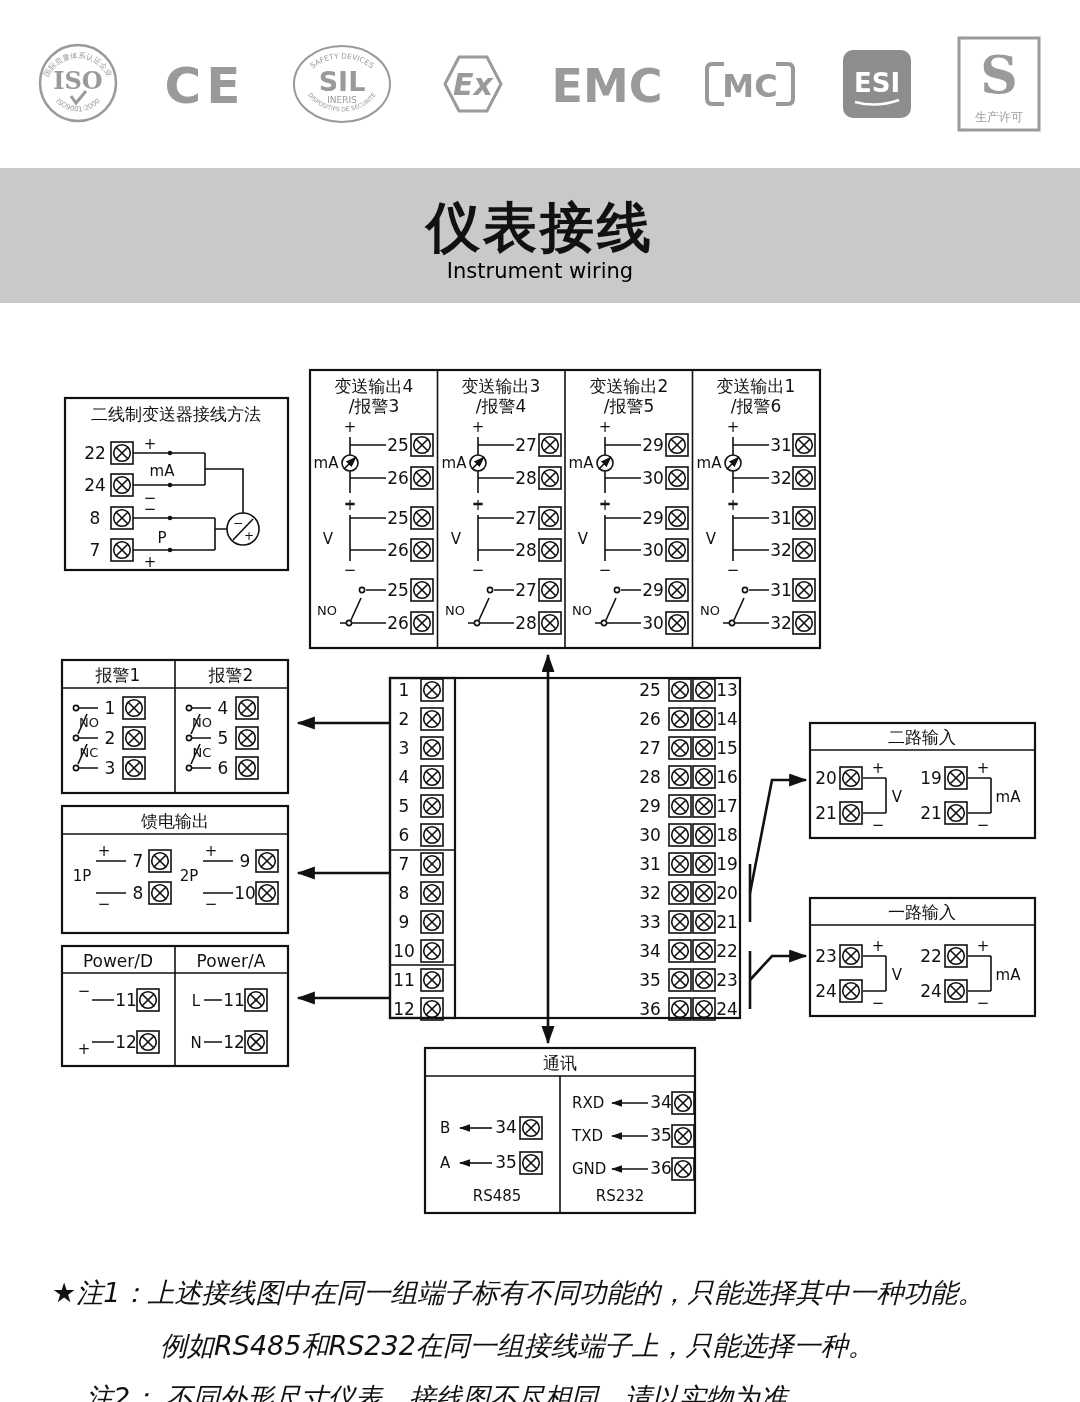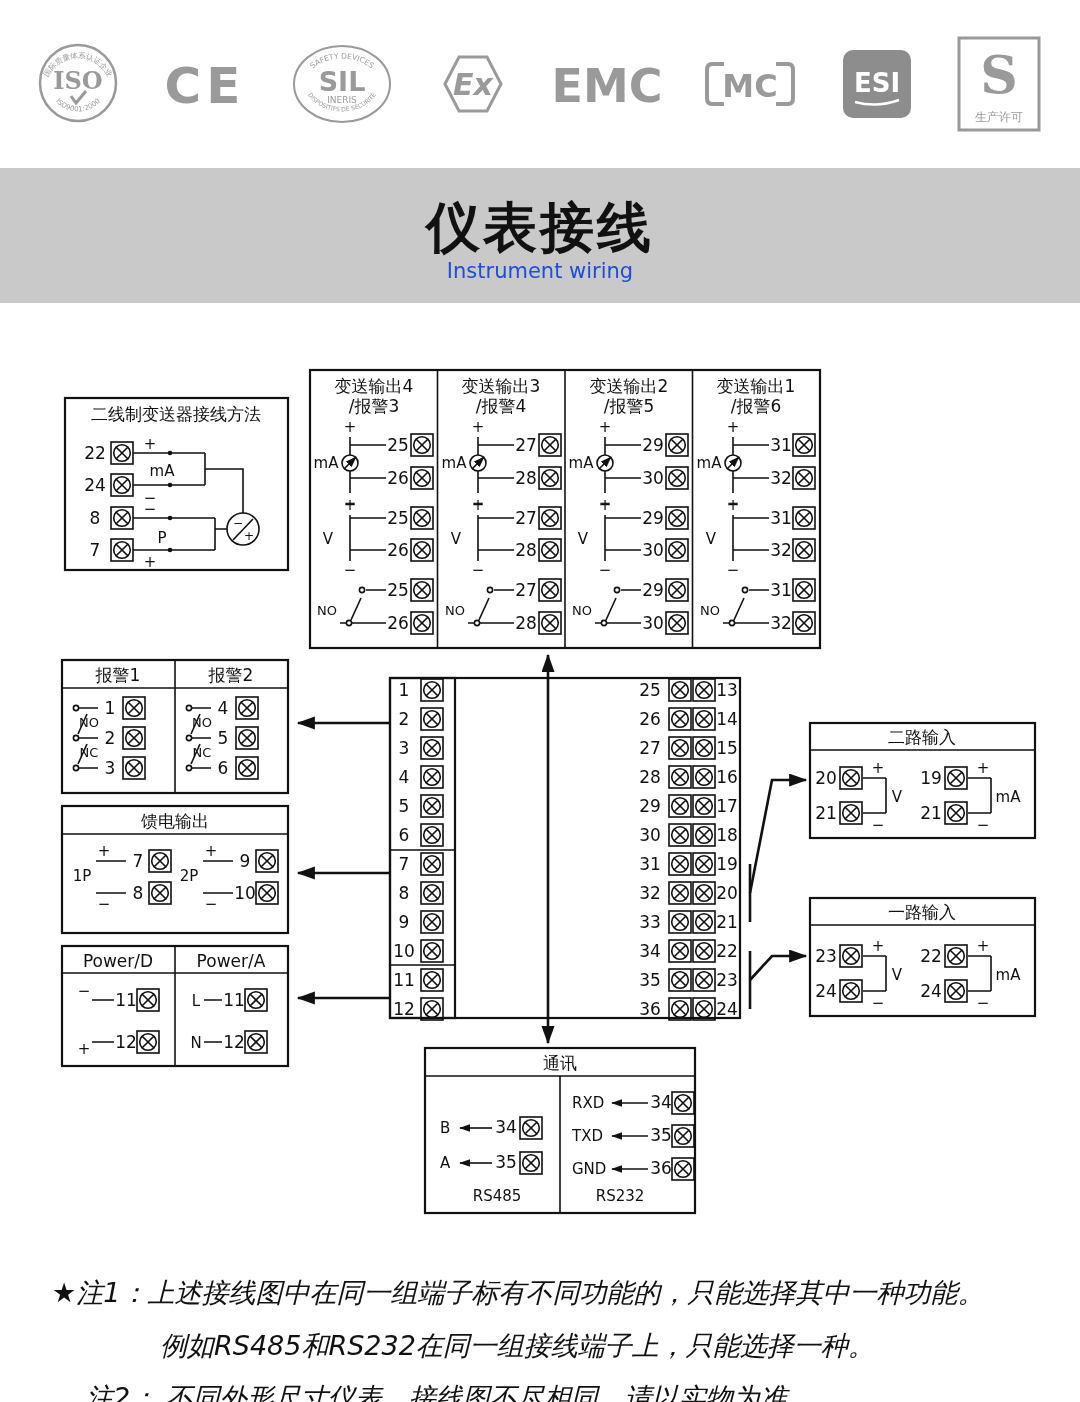--- a/index.html
+++ b/index.html
@@ -1,21 +1,21 @@
 <!DOCTYPE html>
 <html><head>
 <meta charset="utf-8">
 <style>
   html,body{margin:0;padding:0;background:#fff;}
   body{width:1080px;font-family:"DejaVu Sans",sans-serif;color:#111;}
   .logos{height:168px;display:flex;align-items:center;justify-content:space-between;padding:0 36px;box-sizing:border-box;}
   .logos svg{display:block;}
   .banner{background:#c9c9c9;text-align:center;padding:24px 6px 20px;}
   .banner h1{margin:0;font-size:54px;font-weight:bold;letter-spacing:3px;}
-  .banner .subtitle{font-size:21px;color:#1d4ed8;margin-top:-6px;}
+  .banner .subtitle{font-size:21px;color:#000000;margin-top:-6px;}
   .diagram{display:block;}
   .diagram text{font-family:"DejaVu Sans",sans-serif;fill:#111;}
   .bx{fill:none;stroke:#111;stroke-width:2.2;}
   .w{stroke:#111;stroke-width:1.6;fill:none;}
   .w2{stroke:#111;stroke-width:2.6;fill:none;}
   .n{font-size:17px;text-anchor:middle;}
   .t{font-size:17px;text-anchor:middle;}
   .s{font-size:15px;text-anchor:middle;}
   .sm{font-size:13px;text-anchor:middle;}
   .st{text-anchor:start;}

